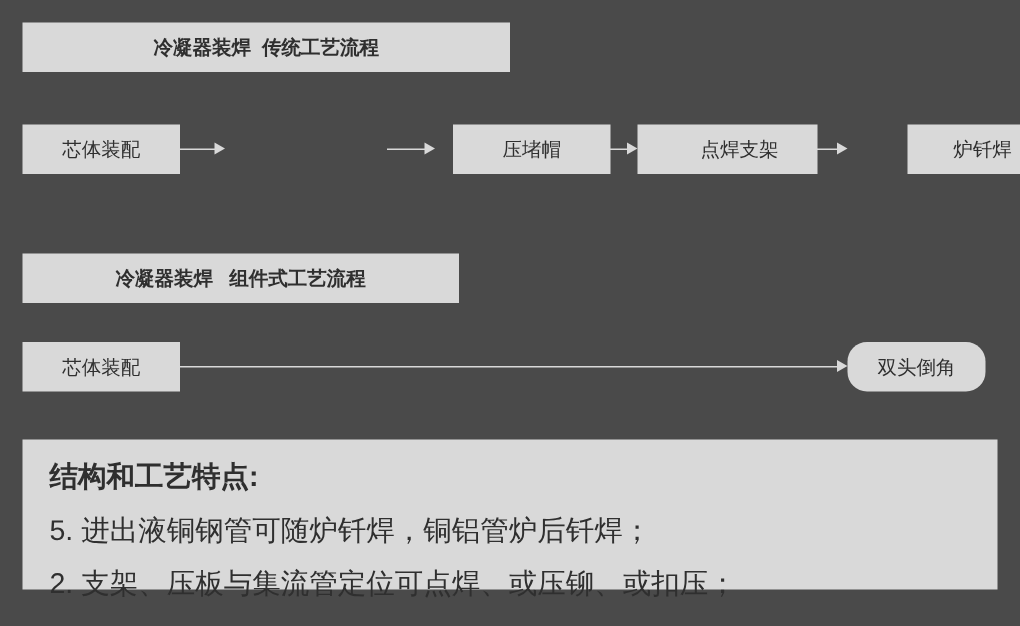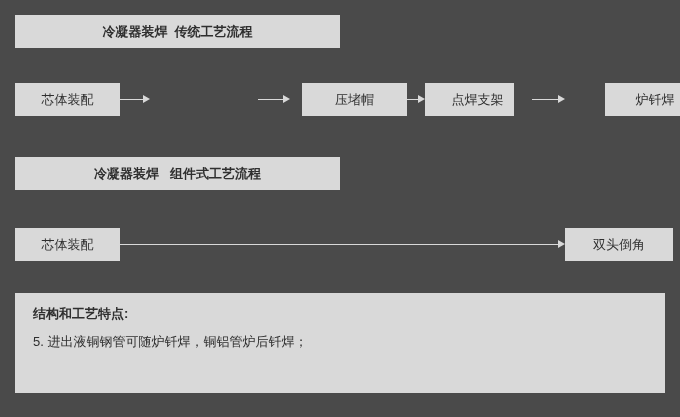--- a/index.html
+++ b/index.html
@@ -61,21 +61,21 @@
   .notes-box {
     position: absolute;
     left: 15px;
     top: 293px;
     width: 650px;
     height: 100px;
     background: #d9d9d9;
     color: #2f2f2f;
     box-sizing: border-box;
     padding: 12px 18px;
-    font-size: 13px;
+    font-size: 19px;
   }
   .notes-title {
     font-weight: bold;
     margin-bottom: 10px;
   }
   .notes-line {
     margin-bottom: 9px;
   }
 </style>
 </head>
@@ -98,38 +98,39 @@
     <span class="head"></span>
   </div>
 
   <div class="box step-box" style="left:290px; top:83px; width:105px;margin-left:12px;">压堵帽</div>
 
   <div class="arrow" style="left:395px; top:99px; width:30px;">
     <span class="shaft"></span>
     <span class="head"></span>
   </div>
 
-  <div class="box step-box" style="left:425px; top:83px; width:89px;padding-left:16px;">点焊支架</div>
+  <div class="box step-box" style="left:425px; top:83px; width:120px;padding-left:16px;">点焊支架</div>
 
   <div class="arrow" style="left:532px; top:99px; width:33px;">
     <span class="shaft"></span>
     <span class="head"></span>
   </div>
 
   <div class="box step-box" style="left:565px; top:83px; width:100px;margin-left:40px;">炉钎焊</div>
 
-  <div class="box title-box" style="left:15px; top:157px; width:325px;text-align:right;">冷凝器装焊   组件式工艺流程</div>
+  <div class="box title-box" style="left:15px; top:169px; width:291px;text-align:right;">冷凝器装焊   组件式工艺流程</div>
 
   <div class="box step-box" style="left:15px; top:228px; width:105px;">芯体装配</div>
 
   <div class="arrow" style="left:120px; top:244px; width:445px;">
     <span class="shaft"></span>
     <span class="head"></span>
   </div>
 
-  <div class="box step-box" style="left:565px; top:228px; width:108px;">双头倒角</div>
+  <div class="box step-box" style="left:565px; top:228px; width:92px;border-radius:13px;">双头倒角</div>
 
   <div class="notes-box">
     <div class="notes-title">结构和工艺特点:</div>
     <div class="notes-line">5. 进出液铜钢管可随炉钎焊，铜铝管炉后钎焊；</div>
+    <div class="notes-line">2. 支架、压板与集流管定位可点焊、或压铆、或扣压；</div>
   </div>
 
 </div>
 
 </body></html>

